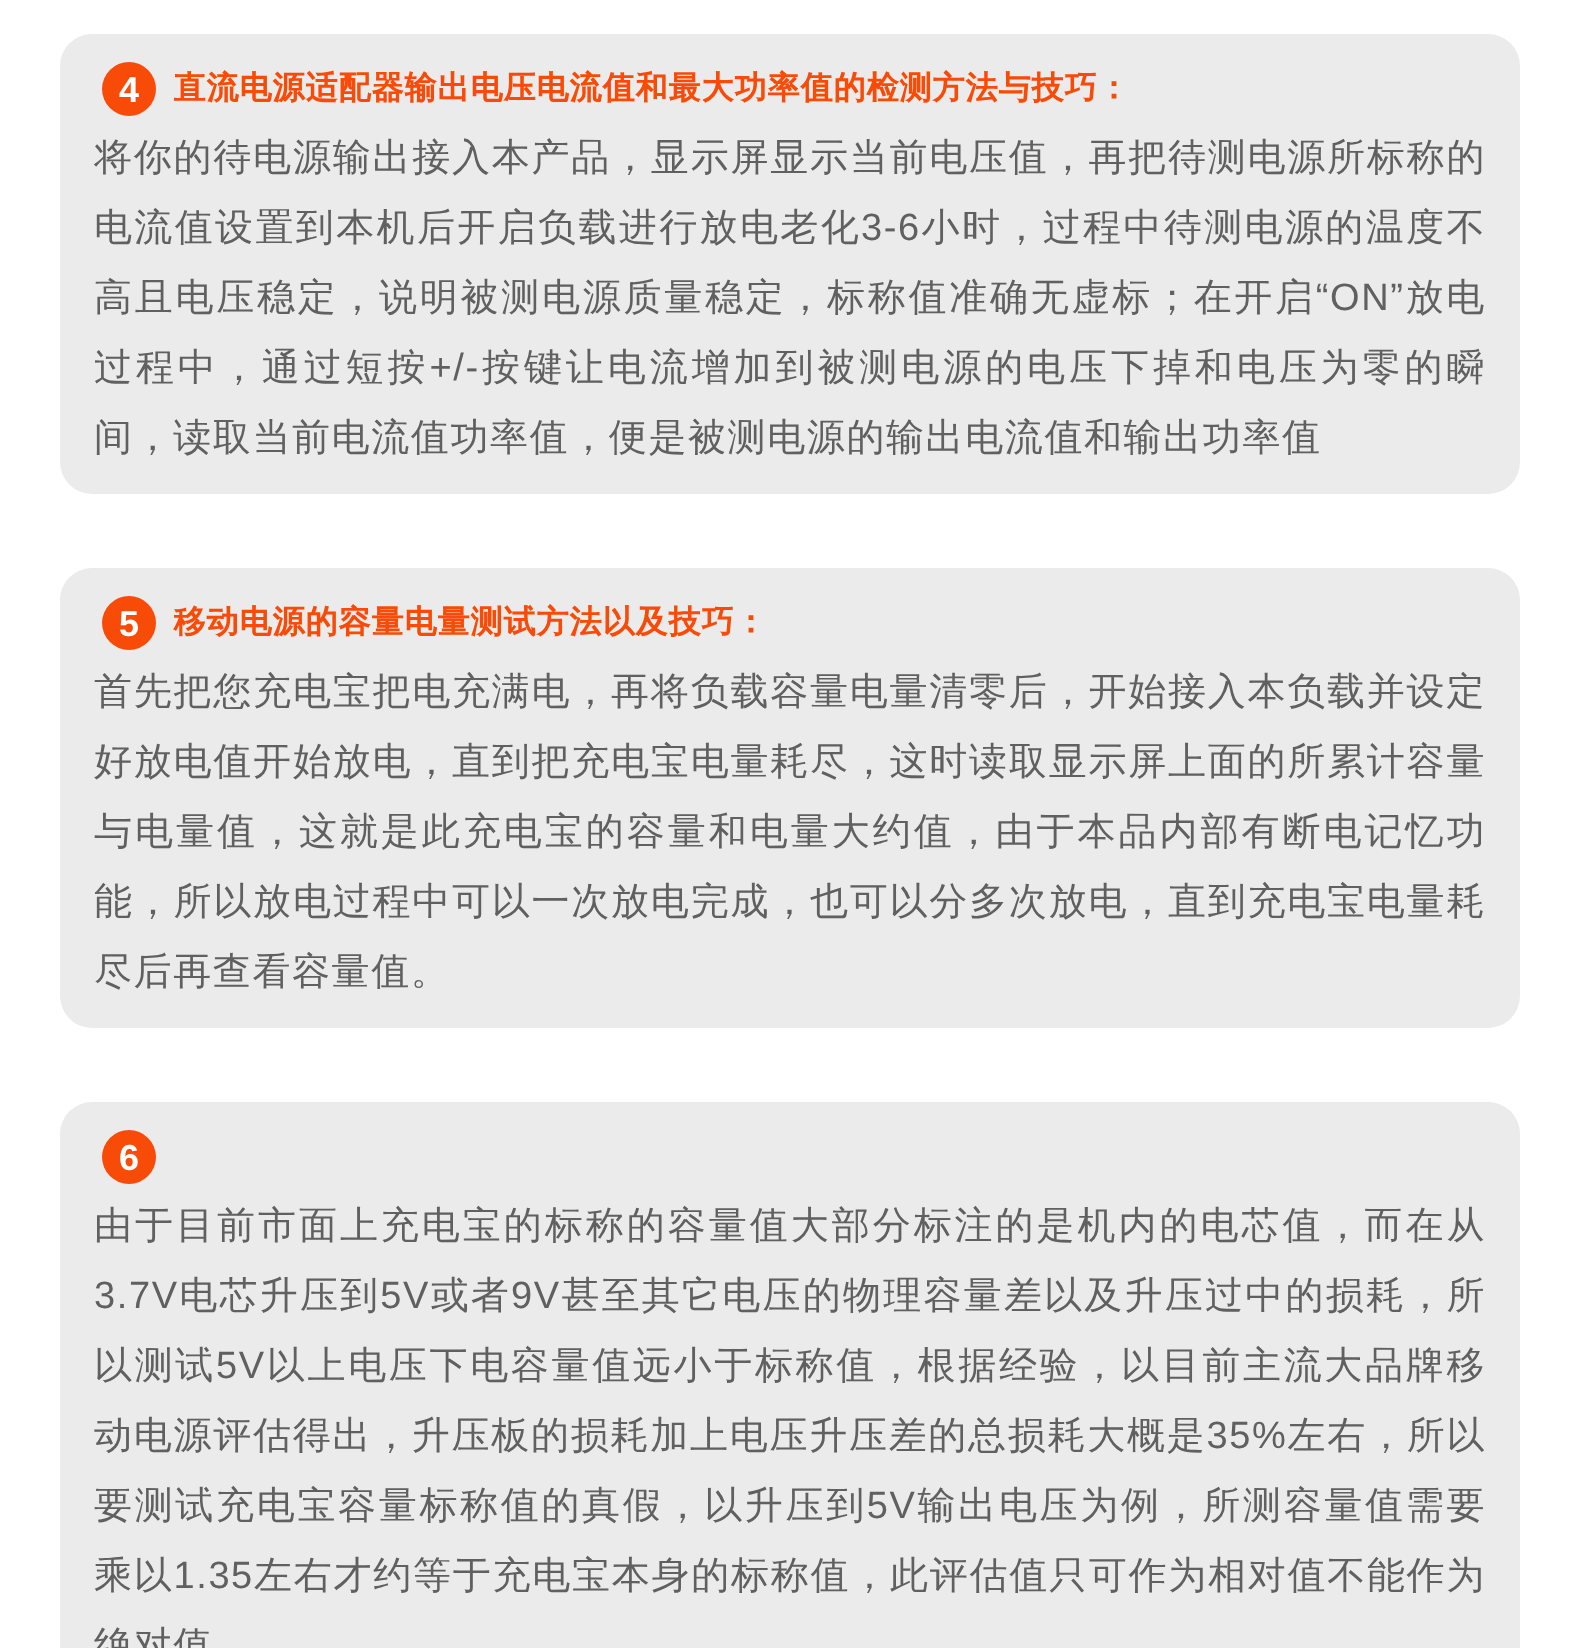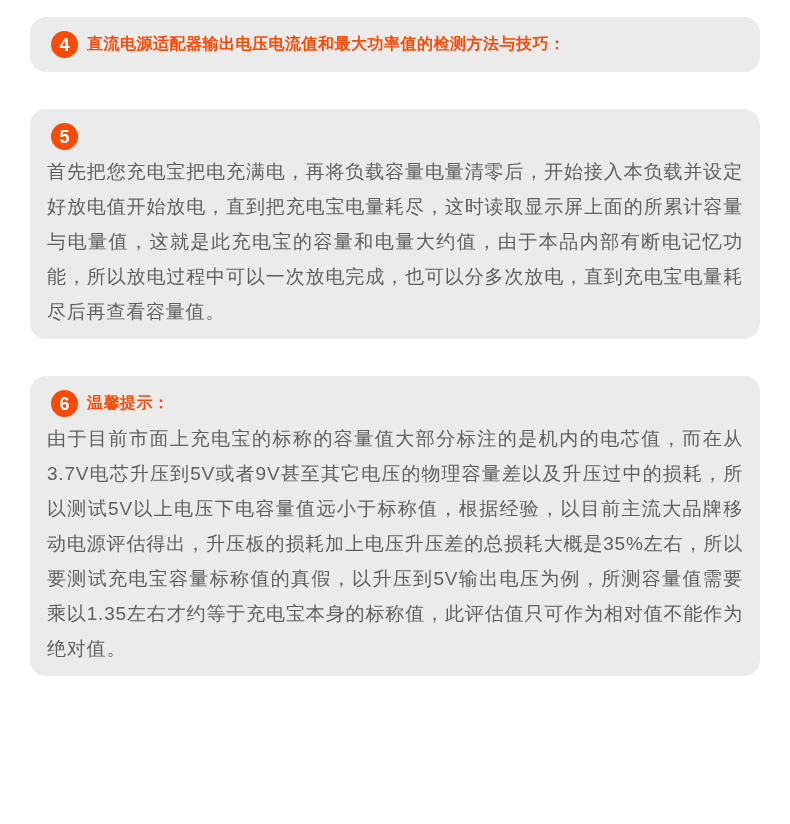--- a/index.html
+++ b/index.html
@@ -63,30 +63,31 @@
 </head>
 <body>
 
 <div class="page">
 
   <div class="card">
     <div class="title-row">
       <span class="badge">4</span>
       <span class="title">直流电源适配器输出电压电流值和最大功率值的检测方法与技巧：</span>
     </div>
+    <p class="body-text">将你的待电源输出接入本产品，显示屏显示当前电压值，再把待测电源所标称的电流值设置到本机后开启负载进行放电老化3-6小时，过程中待测电源的温度不高且电压稳定，说明被测电源质量稳定，标称值准确无虚标；在开启“ON”放电过程中，通过短按+/-按键让电流增加到被测电源的电压下掉和电压为零的瞬间，读取当前电流值功率值，便是被测电源的输出电流值和输出功率值</p>
   </div>
 
   <div class="card">
     <div class="title-row">
       <span class="badge">5</span>
+      <span class="title">移动电源的容量电量测试方法以及技巧：</span>
     </div>
     <p class="body-text">首先把您充电宝把电充满电，再将负载容量电量清零后，开始接入本负载并设定好放电值开始放电，直到把充电宝电量耗尽，这时读取显示屏上面的所累计容量与电量值，这就是此充电宝的容量和电量大约值，由于本品内部有断电记忆功能，所以放电过程中可以一次放电完成，也可以分多次放电，直到充电宝电量耗尽后再查看容量值。</p>
   </div>
 
   <div class="card">
     <div class="title-row">
       <span class="badge">6</span>
-      <span class="title">温馨提示：</span>
     </div>
     <p class="body-text">由于目前市面上充电宝的标称的容量值大部分标注的是机内的电芯值，而在从3.7V电芯升压到5V或者9V甚至其它电压的物理容量差以及升压过中的损耗，所以测试5V以上电压下电容量值远小于标称值，根据经验，以目前主流大品牌移动电源评估得出，升压板的损耗加上电压升压差的总损耗大概是35%左右，所以要测试充电宝容量标称值的真假，以升压到5V输出电压为例，所测容量值需要乘以1.35左右才约等于充电宝本身的标称值，此评估值只可作为相对值不能作为绝对值。</p>
   </div>
 
 </div>
 
 </body></html>

